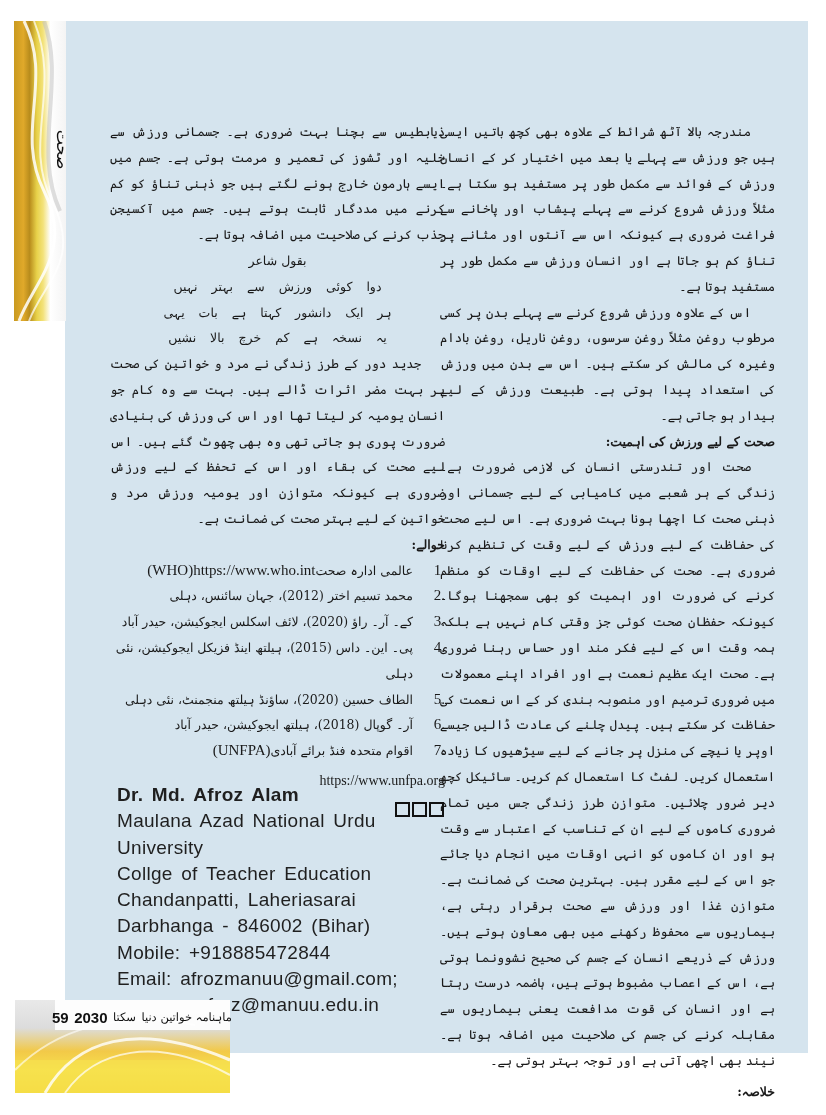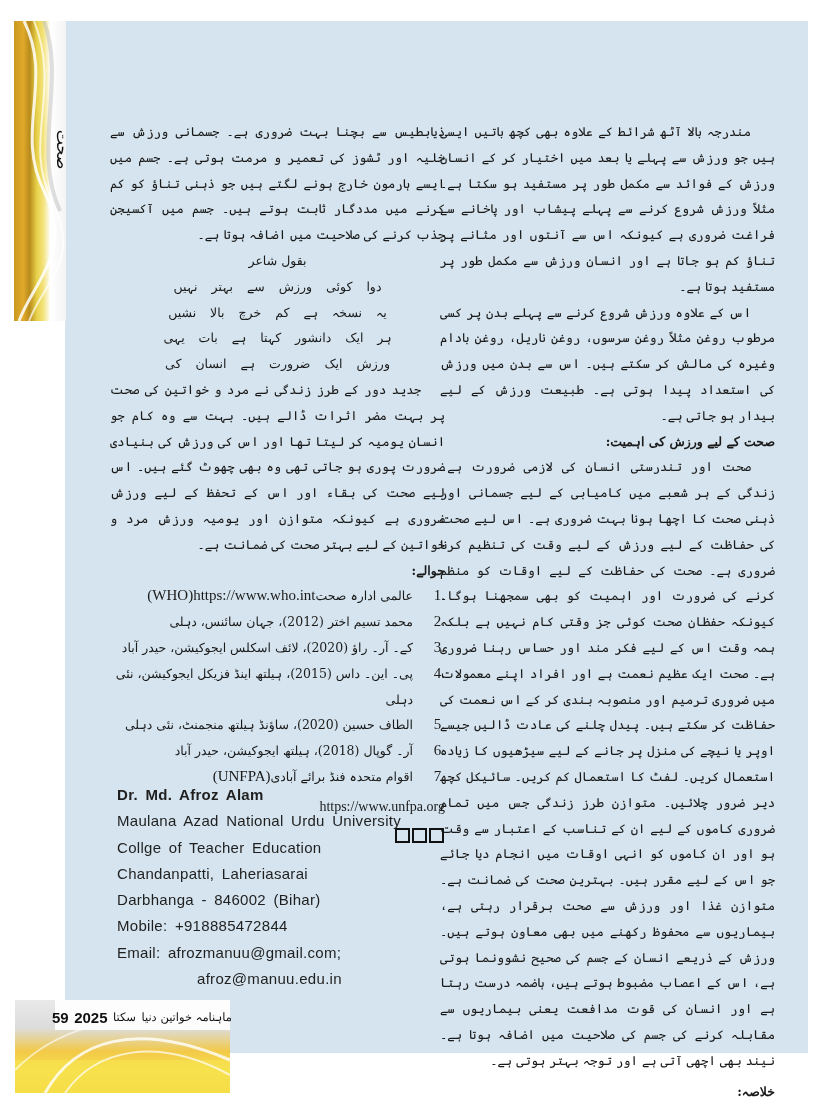--- a/index.html
+++ b/index.html
@@ -35,21 +35,21 @@
   .refs { margin: 0; padding: 0; list-style: none; }
   .refs li { display: flex; direction: rtl; align-items: baseline; }
   .refs .num { width: 32px; flex: none; direction: ltr; text-align: left; font-family: "Liberation Serif", serif; font-size: 15px; }
   .refs .txt { flex: 1; text-align: right; }
   .refs .url { font-family: "Liberation Serif", serif; font-size: 15px; direction: ltr; unicode-bidi: embed; }
   .url-line { direction: ltr; text-align: center; font-family: "Liberation Serif", serif; font-size: 14px; margin-top: 4px; }
   .end-marks { text-align: center; direction: ltr; margin-top: 2px; letter-spacing: 1px; font-size: 13px; }
   .end-marks span { display: inline-block; width: 11px; height: 11px; border: 2px solid #111; margin: 0 1px; vertical-align: middle; }
   .author {
     position: absolute; left: 117px; top: 782px; width: 330px;
-    font-family: "Liberation Sans", sans-serif; font-size: 15px; line-height: 26.3px; color: #1f1f1f;
+    font-family: "Liberation Sans", sans-serif; font-size: 19px; line-height: 26.3px; color: #1f1f1f;
     letter-spacing: 0.3px; word-spacing: 3px;
   }
   .author .name { font-weight: bold; }
   .author .email2 { padding-left: 80px; }
   .footer-banner {
     position: absolute; left: 15px; top: 1000px; width: 215px; height: 93px; overflow: hidden;
     background: linear-gradient(180deg, #e9e9e9 0%, #dcdcdc 30%, #f2c948 55%, #f7e04d 75%, #f3d53a 100%);
   }
   .footer-banner svg { position: absolute; left: 0; top: 0; }
   .footer-label {
@@ -80,23 +80,22 @@
   <p class="indent">صحت اور تندرستی انسان کی لازمی ضرورت ہے۔ زندگی کے ہر شعبے میں کامیابی کے لیے جسمانی اور ذہنی صحت کا اچھا ہونا بہت ضروری ہے۔ اس لیے صحت کی حفاظت کے لیے ورزش کے لیے وقت کی تنظیم کرنا ضروری ہے۔ صحت کی حفاظت کے لیے اوقات کو منظم کرنے کی ضرورت اور اہمیت کو بھی سمجھنا ہوگا۔ کیونکہ حفظان صحت کوئی جز وقتی کام نہیں ہے بلکہ ہمہ وقت اس کے لیے فکر مند اور حساس رہنا ضروری ہے۔ صحت ایک عظیم نعمت ہے اور افراد اپنے معمولات میں ضروری ترمیم اور منصوبہ بندی کر کے اس نعمت کی حفاظت کر سکتے ہیں۔ پیدل چلنے کی عادت ڈالیں جیسے اوپر یا نیچے کی منزل پر جانے کے لیے سیڑھیوں کا زیادہ استعمال کریں۔ لفٹ کا استعمال کم کریں۔ سائیکل کچھ دیر ضرور چلائیں۔ متوازن طرز زندگی جس میں تمام ضروری کاموں کے لیے ان کے تناسب کے اعتبار سے وقت ہو اور ان کاموں کو انہی اوقات میں انجام دیا جائے جو اس کے لیے مقرر ہیں۔ بہترین صحت کی ضمانت ہے۔ متوازن غذا اور ورزش سے صحت برقرار رہتی ہے، بیماریوں سے محفوظ رکھنے میں بھی معاون ہوتے ہیں۔ ورزش کے ذریعے انسان کے جسم کی صحیح نشوونما ہوتی ہے، اس کے اعصاب مضبوط ہوتے ہیں، ہاضمہ درست رہتا ہے اور انسان کی قوت مدافعت یعنی بیماریوں سے مقابلہ کرنے کی جسم کی صلاحیت میں اضافہ ہوتا ہے۔ نیند بھی اچھی آتی ہے اور توجہ بہتر ہوتی ہے۔</p>
   <p class="heading" style="margin-top:6px">خلاصہ:</p>
   <p class="indent" style="margin-top:8px">عالمی ادارہ صحت کے مطابق دنیا کی ایک تہائی آبادی ضرورت کے مطابق جسمانی ورزش نہیں کرتے ہیں۔ جسمانی ورزش نہیں کرنے کی وجہ سے لوگوں کو امراض قلب، ذیابطیس اور مختلف نوعیت کے سرطان لاحق ہونے کا خطرہ ہے۔ آج کل مرد و خواتین کو موٹاپے، دل کی بیماریوں اور</p>
 </div>
 
 <div class="col col-left">
   <p>ذیابطیس سے بچنا بہت ضروری ہے۔ جسمانی ورزش سے خلیہ اور ٹشوز کی تعمیر و مرمت ہوتی ہے۔ جسم میں ایسے ہارمون خارج ہونے لگتے ہیں جو ذہنی تناؤ کو کم کرنے میں مددگار ثابت ہوتے ہیں۔ جسم میں آکسیجن جذب کرنے کی صلاحیت میں اضافہ ہوتا ہے۔</p>
   <p class="center">بقول شاعر</p>
   <div>
     <p class="poem">دوا کوئی ورزش سے بہتر نہیں</p>
+    <p class="poem">ہر ایک دانشور کہتا ہے بات یہی</p>
     <p class="poem">یہ نسخہ ہے کم خرچ بالا نشیں</p>
-    <p class="poem">ہر ایک دانشور کہتا ہے بات یہی</p>
-    <p class="poem">ورزش ایک ضرورت ہے انسان کی</p>
   </div>
   <p class="indent">جدید دور کے طرز زندگی نے مرد و خواتین کی صحت پر بہت مضر اثرات ڈالے ہیں۔ بہت سے وہ کام جو انسان یومیہ کر لیتا تھا اور اس کی ورزش کی بنیادی ضرورت پوری ہو جاتی تھی وہ بھی چھوٹ گئے ہیں۔ اس لیے صحت کی بقاء اور اس کے تحفظ کے لیے ورزش ضروری ہے کیونکہ متوازن اور یومیہ ورزش مرد و خواتین کے لیے بہتر صحت کی ضمانت ہے۔</p>
   <p class="heading" style="font-weight:bold">حوالے:</p>
   <ul class="refs">
     <li>
       <span class="num">1.</span>
       <span class="txt"><span>عالمی ادارہ صحت</span><span class="url">(WHO)https://www.who.int</span></span>
     </li>
     <li>
       <span class="num">2.</span>
@@ -144,16 +143,16 @@
   <svg width="215" height="93">
     <rect x="40" y="0" width="175" height="30" fill="#ffffff" opacity="0.9"></rect>
     <rect x="0" y="60" width="215" height="33" fill="#f6e24e" opacity="0.6"></rect>
     <path d="M30 93 C 60 40, 120 20, 215 60" stroke="#ffffff" stroke-width="3" fill="none" opacity="0.8"></path>
     <path d="M50 93 C 80 50, 140 35, 215 75" stroke="#ffffff" stroke-width="2" fill="none" opacity="0.7"></path>
     <path d="M0 70 C 40 30, 100 10, 180 25" stroke="#ffffff" stroke-width="2" fill="none" opacity="0.6"></path>
   </svg>
 </div>
 <div class="footer-label">
   <span class="page">59</span>
-  <span class="year">2025</span>
+  <span class="year">2030</span>
   <span class="urdu">سکتا</span>
   <span class="urdu">ماہنامہ خواتین دنیا</span>
 </div>
 
 </body></html>

